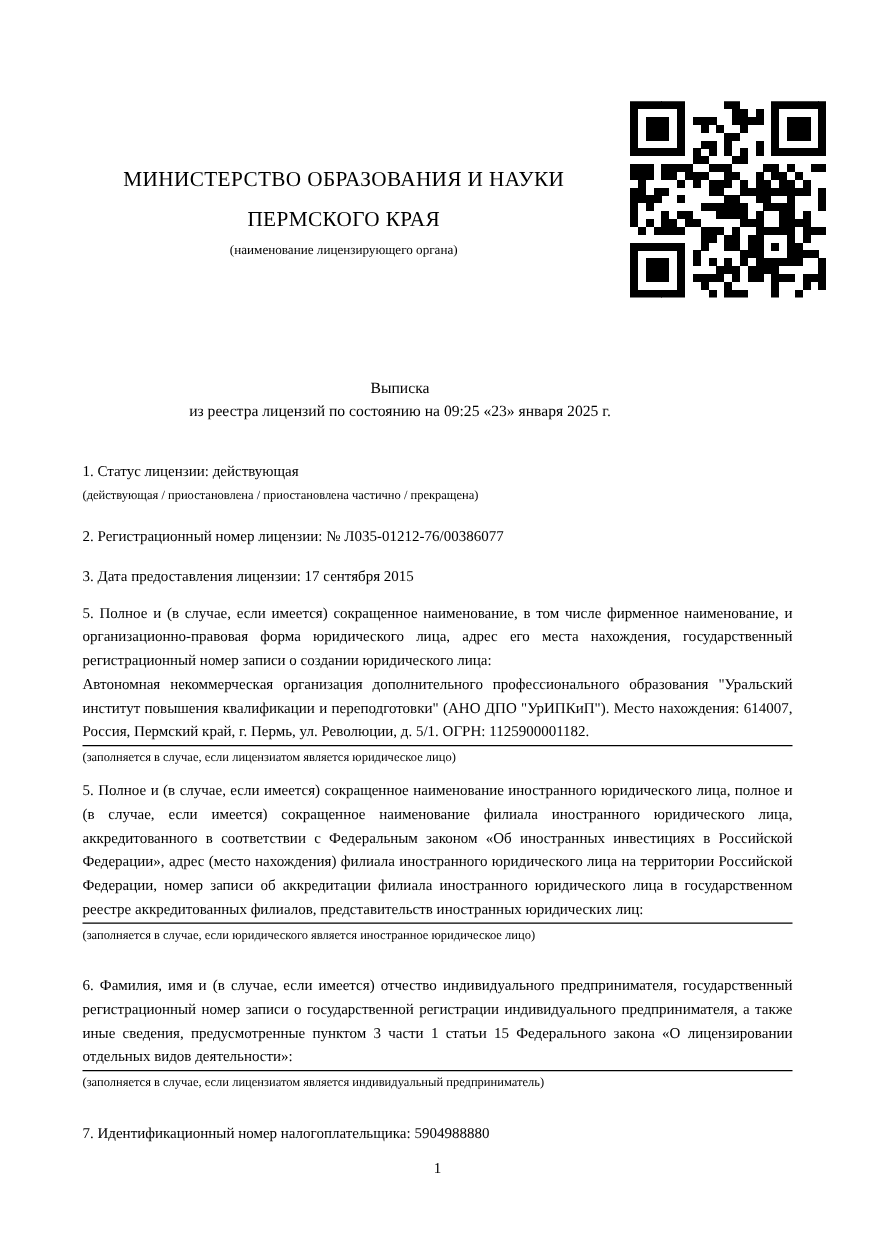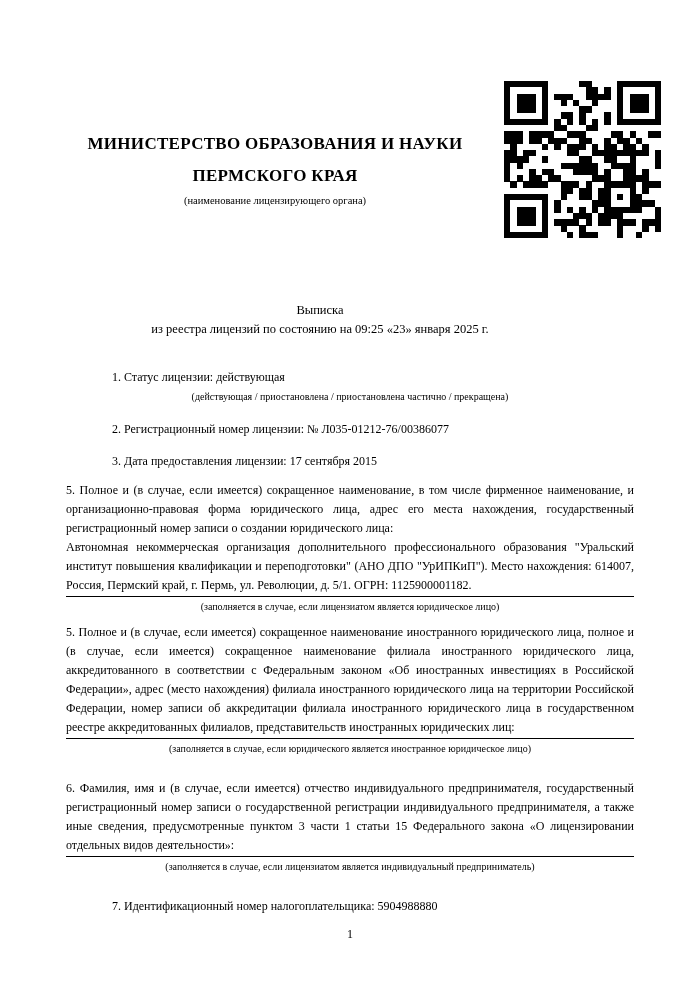--- a/index.html
+++ b/index.html
@@ -6,44 +6,44 @@
   .page{
     position:relative;
     width:700px;height:990px;
     background:#ffffff;
     color:#000;
     font-family:"Liberation Serif","DejaVu Serif",serif;
     overflow:hidden;
   }
   .ministry{
     position:absolute;left:50px;top:128px;width:450px;
-    text-align:center;font-weight:bold;font-size:17px;line-height:32px;
+    text-align:center;font-weight:normal;font-size:17px;line-height:32px;
     white-space:pre-line;letter-spacing:.3px;
   }
   .ministry-caption{
     position:absolute;left:50px;top:194px;width:450px;
     text-align:center;font-size:10.5px;line-height:13px;
   }
   .qr{
     position:absolute;left:504px;top:81px;width:157px;height:157px;
     fill:#000;shape-rendering:crispEdges;
   }
   .doc-title{
     position:absolute;left:0;top:301px;width:640px;
     text-align:center;font-size:12.5px;line-height:19px;white-space:pre-line;
   }
   .item{
     position:absolute;left:66px;width:568px;
     font-size:12px;line-height:19px;
   }
   .item p{margin:0;text-align:justify;}
-  .item p.single{text-align:left;margin-left:46px;}
+  .item p.single{text-align:left;}
   .rule{border-top:1.5px solid #000;height:0;margin-top:1px;}
   .caption{
-    font-size:10px;line-height:13px;text-align:center;margin-top:3px;
+    font-size:10px;line-height:13px;text-align:left;margin-top:3px;
   }
   .page-number{
     position:absolute;left:0;top:927px;width:700px;
     text-align:center;font-size:12px;
   }
 </style>
 </head>
 <body>
 
 <div class="page">

